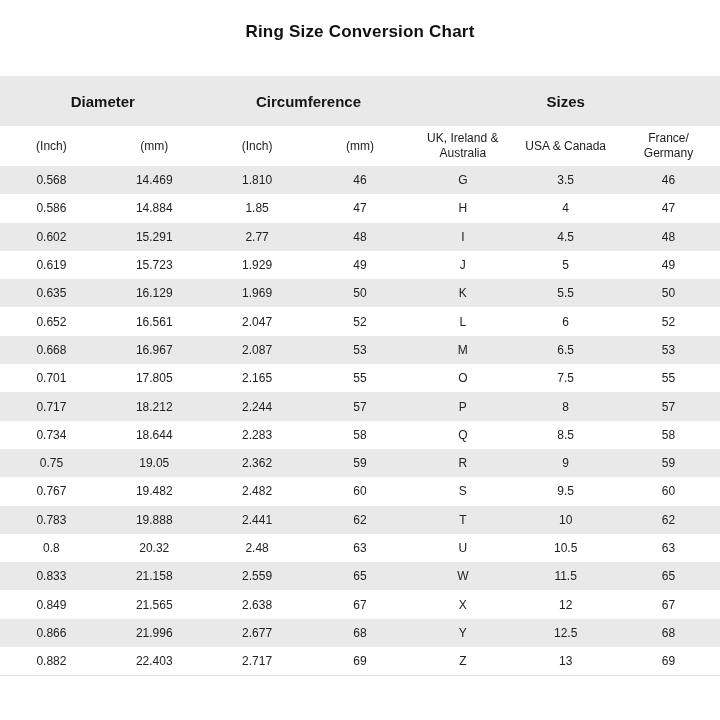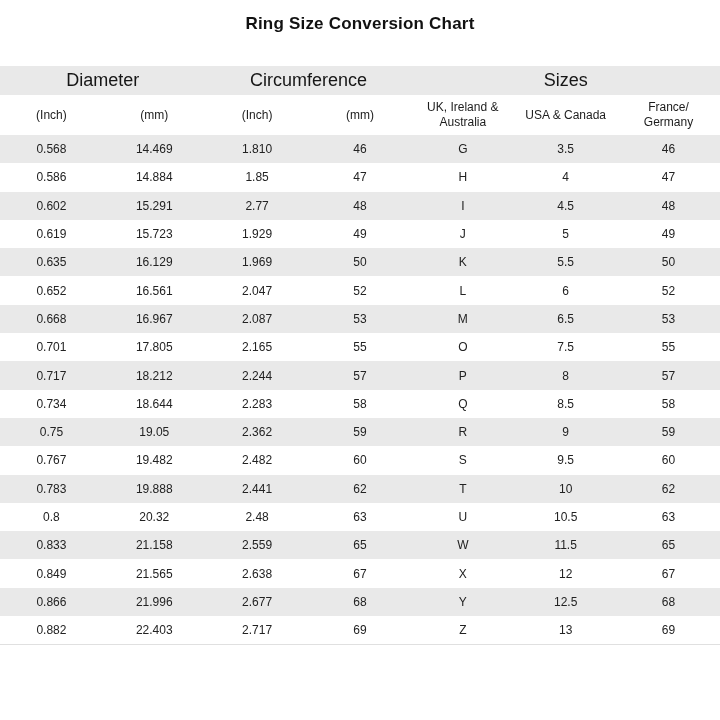--- a/index.html
+++ b/index.html
@@ -7,22 +7,22 @@
     margin: 0;
     padding: 0;
     background: var(--bg, #ffffff);
     width: 720px;
     height: 720px;
     overflow: hidden;
     font-family: "Liberation Sans", sans-serif;
     color: var(--text, #1c1c1c);
   }
   .page-title {
-    height: 66px;
-    padding-top: 14px;
+    height: 76px;
+    padding-top: 22px;
     text-align: center;
     font-size: 17px;
     font-weight: bold;
     color: #111111;
     letter-spacing: 0.2px;
   }
   table.ring-table {
     width: 720px;
     border-collapse: collapse;
     table-layout: fixed;
@@ -30,23 +30,23 @@
   }
   table.ring-table col { width: 14.2857%; }
   th, td {
     text-align: center;
     vertical-align: middle;
     padding: 0;
     font-weight: normal;
   }
   thead tr.group-row th {
     background: var(--stripe, #e9e9e9);
-    height: 29px;
-    font-size: 18px;
-    font-weight: normal;
+    height: 50px;
+    font-size: 15px;
+    font-weight: bold;
     color: #161616;
   }
   thead tr.sub-row th {
     background: var(--bg, #ffffff);
     height: 40px;
     font-size: 12px;
     line-height: 1.25;
     padding: 0 8px;
     color: #1c1c1c;
   }

